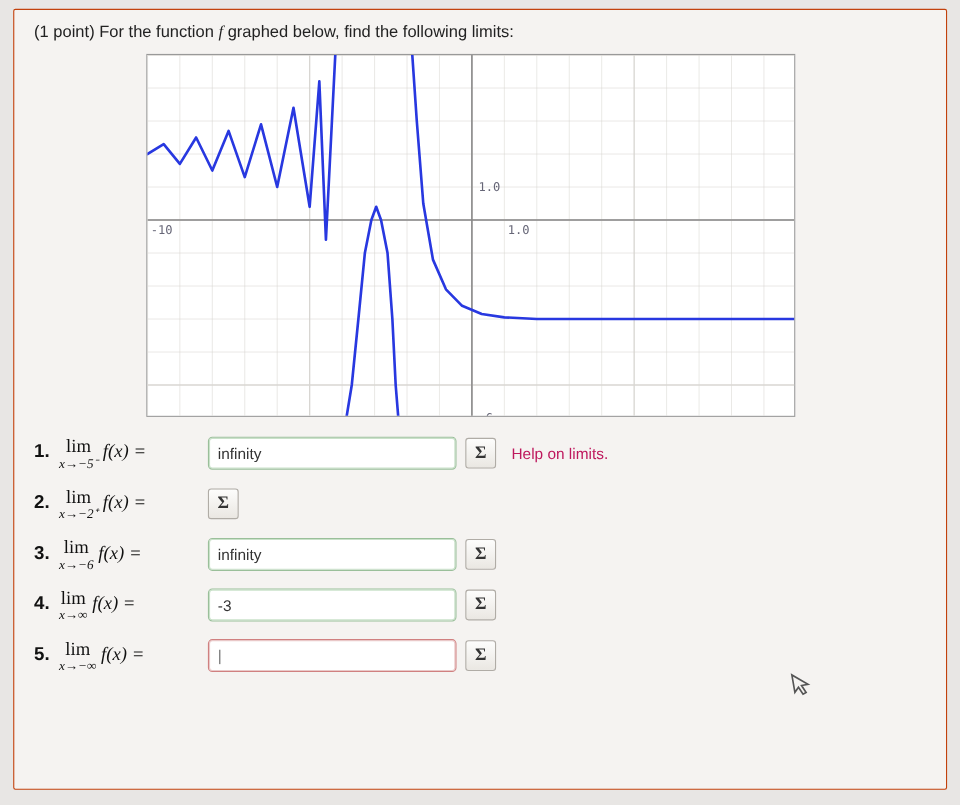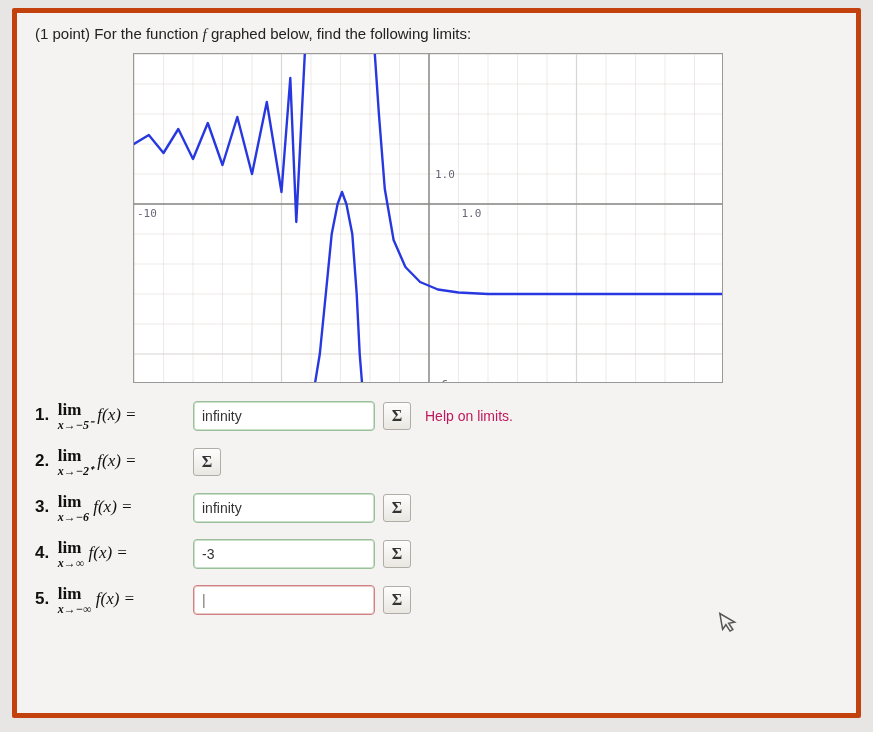--- a/index.html
+++ b/index.html
@@ -9,21 +9,21 @@
     font-family: Arial, Helvetica, sans-serif;
     background: #e8e6e4;
     width: 873px;
     height: 732px;
     overflow: hidden;
   }
   .page {
     background: #f5f3f1;
     margin: 8px 12px;
     padding: 12px 35px 20px 18px;
-    border: 5px solid #c2410c;
+    border: 1px solid #c2410c;
     border-radius: 2px;
     min-height: 710px;
   }
   .prompt {
     font-size: 15px;
     color: #222;
     margin-bottom: 10px;
   }
   .prompt .fvar { font-style: italic; font-family: 'Times New Roman', serif; }
   .chart-wrap {
@@ -46,29 +46,29 @@
   }
   .qlabel {
     font-family: 'Times New Roman', serif;
     font-size: 17px;
     color: #111;
     min-width: 150px;
     white-space: nowrap;
   }
   .lim-expr {
     display: inline-block;
+    text-align: center;
     vertical-align: middle;
     line-height: 1;
-    font-weight: bold;
   }
   .lim-top { font-size: 17px; }
   .lim-bot { font-size: 12px; display:block; margin-top:1px;}
   .fx { font-style: italic; }
   .answer-input {
-    width: 182px;
+    width: 226px;
     height: 30px;
     padding: 4px 8px;
     font-size: 14px;
     border: 1px solid #b8b4ae;
     border-radius: 4px;
     background: #fff;
     color: #333;
   }
   .answer-input.filled-green {
     box-shadow: inset 0 0 0 1px rgba(120,180,120,0.4);

